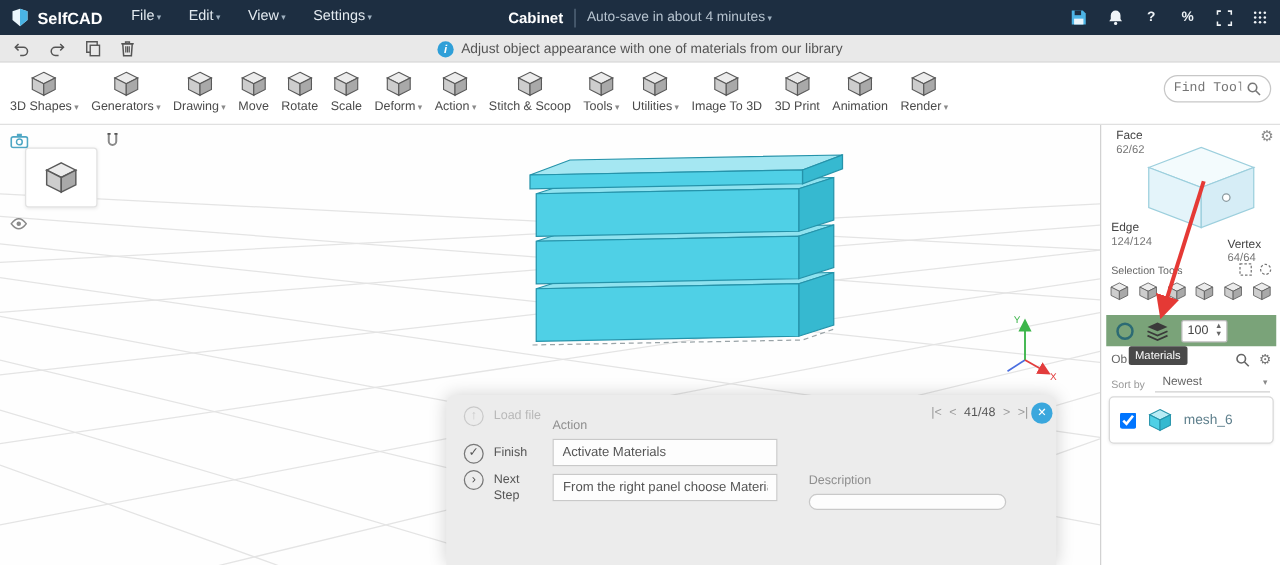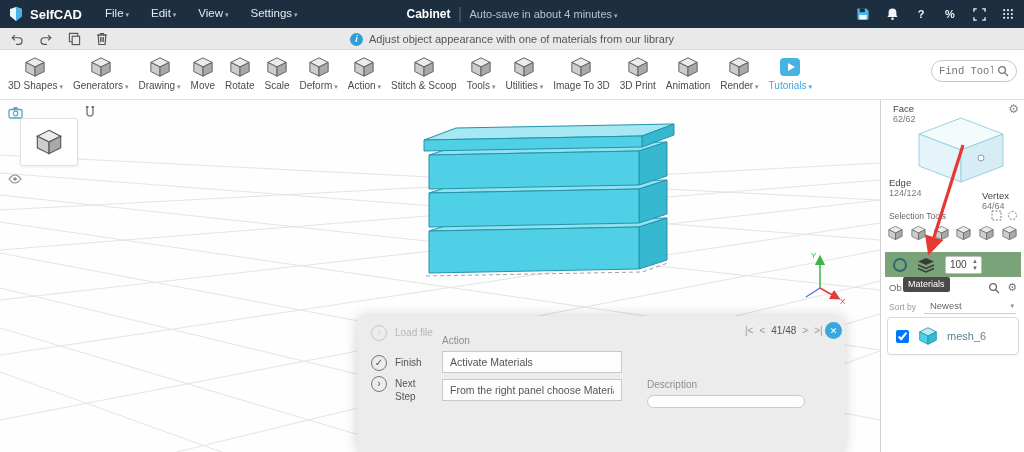--- a/index.html
+++ b/index.html
@@ -330,29 +330,20 @@
         <span class="tb-label">Animation</span>
       </div>
     <div class="tb-item dd">
         <span>
           <svg width="24" height="22" viewBox="0 0 24 24">
             <use href="#cube-sym"></use>
           </svg>
         </span>
         <span class="tb-label">Render</span>
       </div>
-    <div class="tb-item dd active">
-        <span>
-          <svg width="24" height="22" viewBox="0 0 24 22">
-            <rect x="2" y="2" width="20" height="18" rx="4" fill="#47b2e4"></rect>
-            <polygon points="10,7 17,11 10,15" fill="#fff"></polygon>
-          </svg>
-        </span>
-        <span class="tb-label">Tutorials</span>
-      </div>
     <div class="findtool">
       <input type="text" placeholder="Find Tool" style="">
       <span>
         <svg width="12" height="12" viewBox="0 0 12 12">
             <circle cx="5" cy="5" r="3.4" fill="none" stroke="#777" stroke-width="1.3"></circle>
             <line x1="7.6" y1="7.6" x2="11" y2="11" stroke="#777" stroke-width="1.3"></line>
           </svg>
       </span>
     </div>
   </div>

